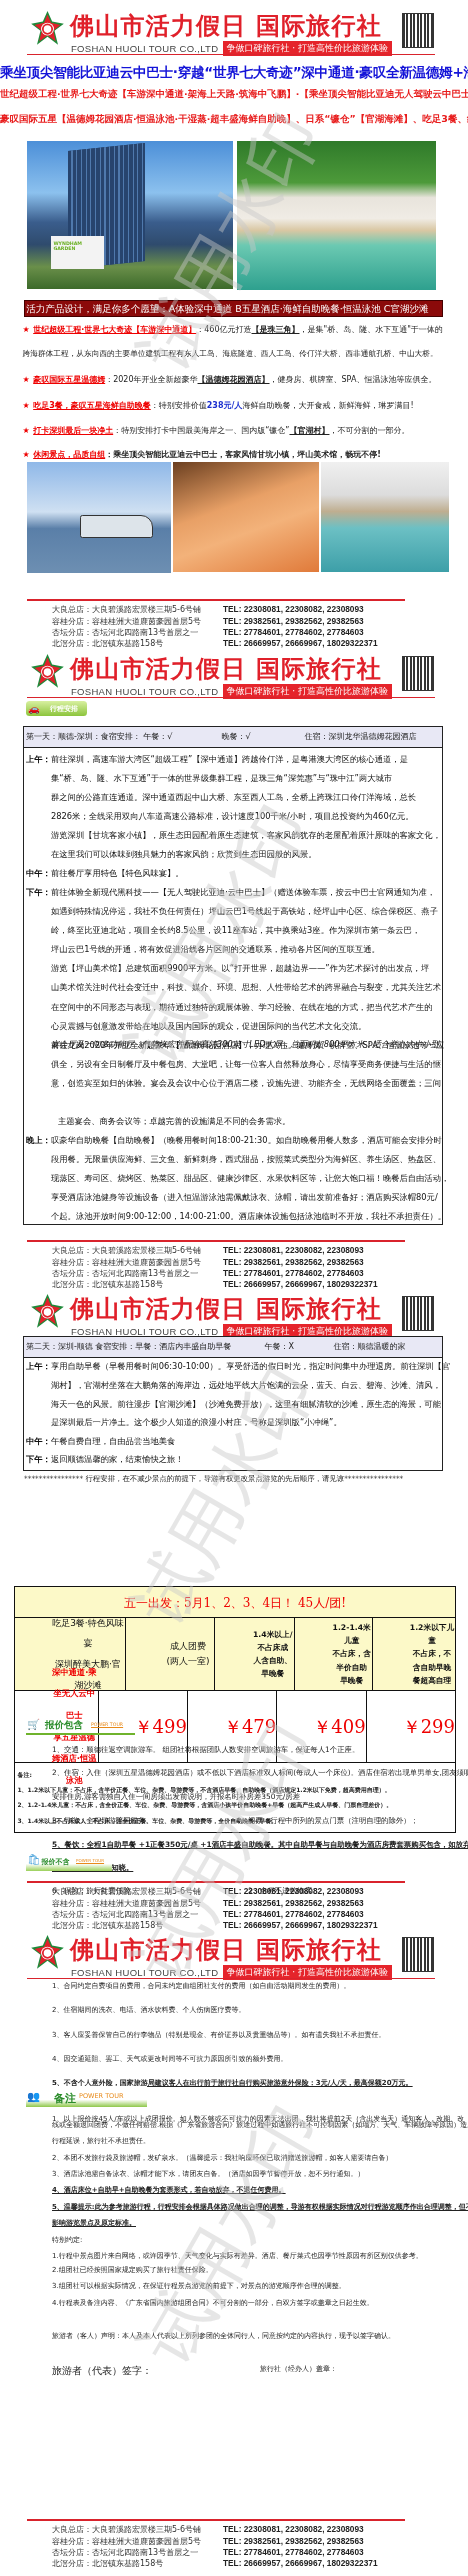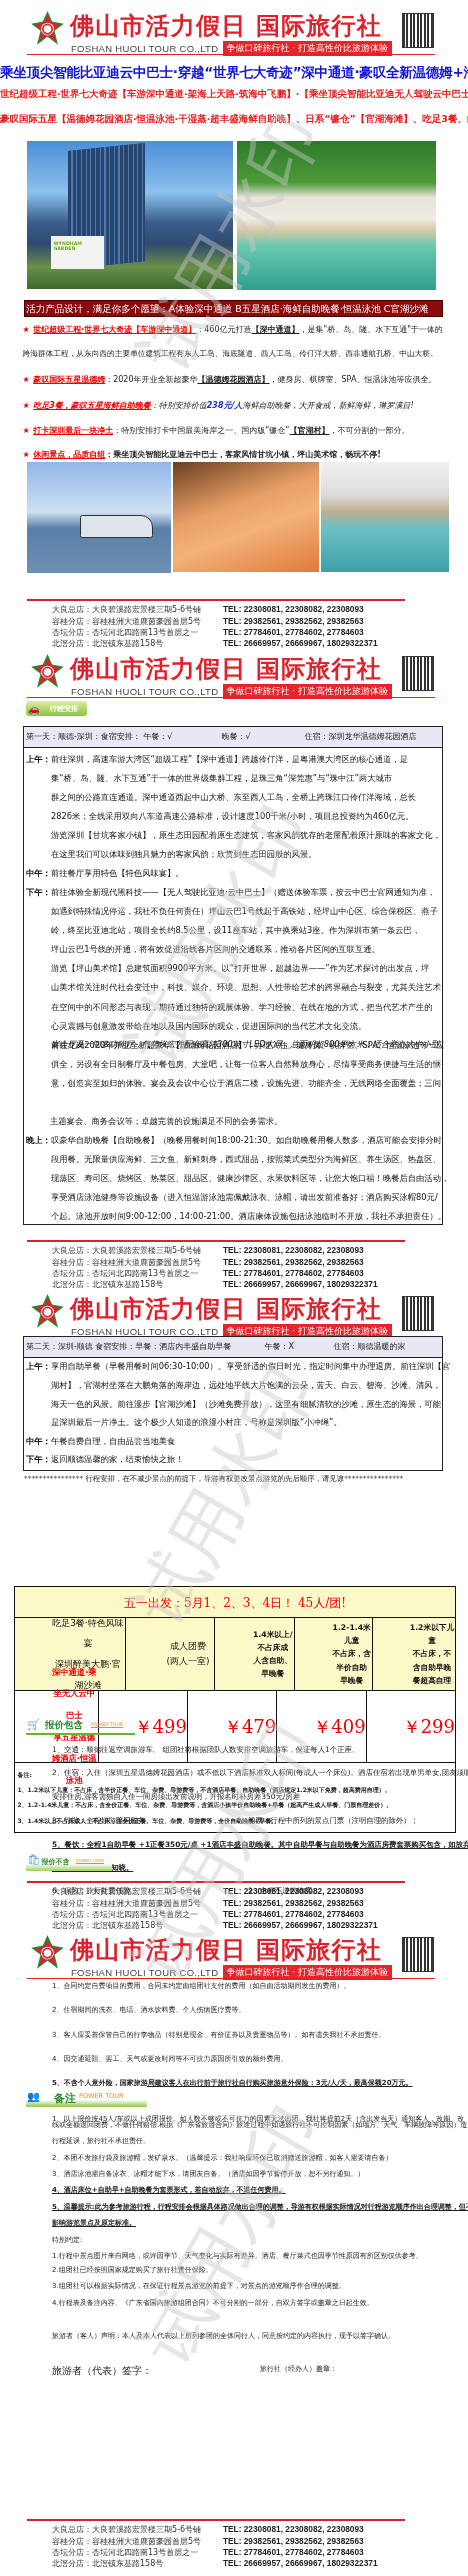--- a/index.html
+++ b/index.html
@@ -70,24 +70,24 @@
 <div class="t2" style="top:113px;">豪叹国际五星【温德姆花园酒店·恒温泳池·干湿蒸·超丰盛海鲜自助晚】、日系“镰仓”【官湖海滩】、吃足3餐、纯玩两天</div>
 
 <div class="img" style="left:27px;top:141px;width:206px;height:148px;background:linear-gradient(180deg,#4c8fd8 0%,#8cc1ee 35%,#3a5d8c 55%,#2f4b6d 70%,#6a8f4a 85%,#3c6a2a 100%);">
   <div style="position:absolute;left:41px;top:6px;width:77px;height:118px;background:repeating-linear-gradient(90deg,#27446e 0 3.5px,#4f79ad 3.5px 4.7px),#27446e;transform:skewY(-6deg);"></div>
   <div style="position:absolute;left:24px;top:95px;width:53px;height:33px;background:#f3f3f3;color:#6ab023;font-size:4.7px;font-weight:bold;padding:4.7px 2.4px;box-sizing:border-box;">WYNDHAM GARDEN</div>
 </div>
 <div class="img" style="left:237px;top:141px;width:199px;height:149px;background:linear-gradient(180deg,#2f7a2a 0%,#4d9a3a 28%,#e8e4dc 38%,#f0ece5 52%,#d9c7a3 60%,#6bc9b2 70%,#2ea08e 100%);"></div>
 
 <div class="banner">活力产品设计，满足你多个愿望：A体验深中通道 B五星酒店·海鲜自助晚餐·恒温泳池  C官湖沙滩</div>
 
-<div class="feat" style="top:324px;"><span class="star">★</span><span class="fk">世纪超级工程·世界七大奇迹【车游深中通道】</span><span>：460亿元打造</span><span class="b">【深中通道】</span><span>，是集"桥、岛、隧、水下互通"于一体的</span></div>
+<div class="feat" style="top:324px;"><span class="star">★</span><span class="fk">世纪超级工程·世界七大奇迹【车游深中通道】</span><span>：460亿元打造</span><span class="b">【是珠三角】</span><span>，是集"桥、岛、隧、水下互通"于一体的</span></div>
 <div class="feat" style="top:349px;font-size:7.7px;">跨海群体工程，从东向西的主要单位建筑工程有东人工岛、海底隧道、西人工岛、伶仃洋大桥、西非通航孔桥、中山大桥。</div>
 <div class="feat" style="top:374px;"><span class="star">★</span><span class="fk">豪叹国际五星温德姆</span><span>：2020年开业全新超豪华</span><span class="b">【温德姆花园酒店】</span><span>，健身房、棋牌室、SPA、恒温泳池等应俱全。</span></div>
-<div class="feat" style="top:400px;font-style:italic;"><span class="star">★</span><span class="fk">吃足3餐，豪叹五星海鲜自助晚餐</span><span>：特别安排价值</span><span class="blue">238元/人</span><span>海鲜自助晚餐，大开食戒，新鲜海鲜，琳罗满目!</span></div>
+<div class="feat" style="top:400px;"><span class="star">★</span><span class="fk">吃足3餐，豪叹五星海鲜自助晚餐</span><span>：特别安排价值</span><span class="blue">238元/人</span><span>海鲜自助晚餐，大开食戒，新鲜海鲜，琳罗满目!</span></div>
 <div class="feat" style="top:425px;"><span class="star">★</span><span class="fk">打卡深圳最后一块净土</span><span>：特别安排打卡中国最美海岸之一、国内版“镰仓”</span><span class="b">【官湖村】</span><span>，不可分割的一部分。</span></div>
 <div class="feat" style="top:449px;"><span class="star">★</span><span class="fk">休闲景点，品质自组</span><span style="font-weight:bold;">：乘坐顶尖智能比亚迪云中巴士，客家风情甘坑小镇，坪山美术馆，畅玩不停!</span></div>
 
 <div class="img" style="left:27px;top:462px;width:144px;height:111px;background:linear-gradient(180deg,#8fb8e8 0%,#cfe0f2 45%,#5a7fa8 60%,#6d8fb2 100%);">
   <div style="position:absolute;left:53px;top:53px;width:71px;height:21px;background:#dde4ea;border-radius:2.4px 12px 2.4px 2.4px;border:1.2px solid #333;"></div>
 </div>
 <div class="img" style="left:173px;top:462px;width:146px;height:110px;background:linear-gradient(160deg,#6b3f20 0%,#e8a066 40%,#f3b27a 60%,#e07a3a 100%);"></div>
 <div class="img" style="left:321px;top:462px;width:128px;height:110px;background:linear-gradient(180deg,#f0f0f0 0%,#dcdcdc 30%,#bfae90 45%,#6cc0c4 60%,#3d9fa8 100%);"></div>
 
 <div class="ft" style="top:599px;">
@@ -140,21 +140,21 @@
     <div class="pl" style="top: 925px; left: 51px;"><span>岭，终至比亚迪北站，项目全长约8.5公里，设11座车站，其中换乘站3座。作为深圳市第一条云巴，</span></div>
     <div class="pl" style="top: 944px; left: 51px;"><span>坪山云巴1号线的开通，将有效促进沿线各片区间的交通联系，推动各片区间的互联互通。</span></div>
     <div class="pl" style="top: 963px; left: 51px;"><span>游览【坪山美术馆】总建筑面积9900平方米。以“打开世界，超越边界——”作为艺术探讨的出发点，坪</span></div>
     <div class="pl" style="top: 982px; left: 51px;"><span>山美术馆关注时代社会变迁中，科技、媒介、环境、思想、人性带给艺术的跨界融合与裂变，尤其关注艺术</span></div>
     <div class="pl" style="top: 1002px; left: 51px;"><span>在空间中的不同形态与表现，期待通过独特的观展体验、学习经验、在线在地的方式，把当代艺术产生的</span></div>
     <div class="pl" style="top: 1021px; left: 51px;"><span>心灵震撼与创意激发带给在地以及国内国际的观众，促进国际间的当代艺术文化交流。</span></div>
     <div class="pl" style="top: 1040px; left: 51px;"><span>前往龙岗2020年开业全新超豪华【温德姆花园酒店】，办理入住。健身房、棋牌室、SPA、恒温泳池等一应</span></div>
     <div class="pl" style="top: 1059px; left: 51px;"><span>俱全，另设有全日制餐厅及中餐包房、大堂吧，让每一位客人自然释放身心，尽情享受商务便捷与生活的惬</span></div>
     <div class="pl" style="top: 1078px; left: 51px;"><span>意，创造宾至如归的体验。宴会及会议中心位于酒店二楼，设施先进、功能齐全，无线网络全面覆盖；三间</span></div>
     <div class="pl" style="top: 1039px; left: 51px; font-style: italic;"><span>宴会厅及一间多功能厅，气势恢宏并配有高清300英寸LED大屏，总面积超800平方米；适合举办大中小型</span></div>
-    <div class="pl" style="top: 1116px; left: 50px; text-align: center;"><span>主题宴会、商务会议等；卓越完善的设施满足不同的会务需求。</span></div>
+    <div class="pl" style="top: 1116px; left: 58px; text-align: center;"><span>主题宴会、商务会议等；卓越完善的设施满足不同的会务需求。</span></div>
     <div class="pl" style="top: 1135px; left: 26px;"><span class="lbl">晚上：</span><span>叹豪华自助晚餐【自助晚餐】（晚餐用餐时间18:00-21:30。如自助晚餐用餐人数多，酒店可能会安排分时</span></div>
     <div class="pl" style="top: 1154px; left: 51px;"><span>段用餐。无限量供应海鲜、三文鱼、新鲜刺身，西式甜品，按照菜式类型分为海鲜区、养生汤区、热盘区、</span></div>
     <div class="pl" style="top: 1173px; left: 51px;"><span>现蒸区、寿司区、烧烤区、热菜区、甜品区、健康沙律区、水果饮料区等，让您大饱口福！晚餐后自由活动，</span></div>
     <div class="pl" style="top: 1192px; left: 51px;"><span>享受酒店泳池健身等设施设备（进入恒温游泳池需佩戴泳衣、泳帽，请出发前准备好；酒店购买泳帽80元/</span></div>
     <div class="pl" style="top: 1211px; left: 51px;"><span>个起。泳池开放时间9:00-12:00，14:00-21:00。酒店康体设施包括泳池临时不开放，我社不承担责任）。</span></div>
   </div>
 
 <div class="ft" style="top:1240px;">
   <div class="topline"></div>
   <div class="row" style="top:4.7px;">大良总店：大良碧溪路宏景楼三期5-6号铺</div>

